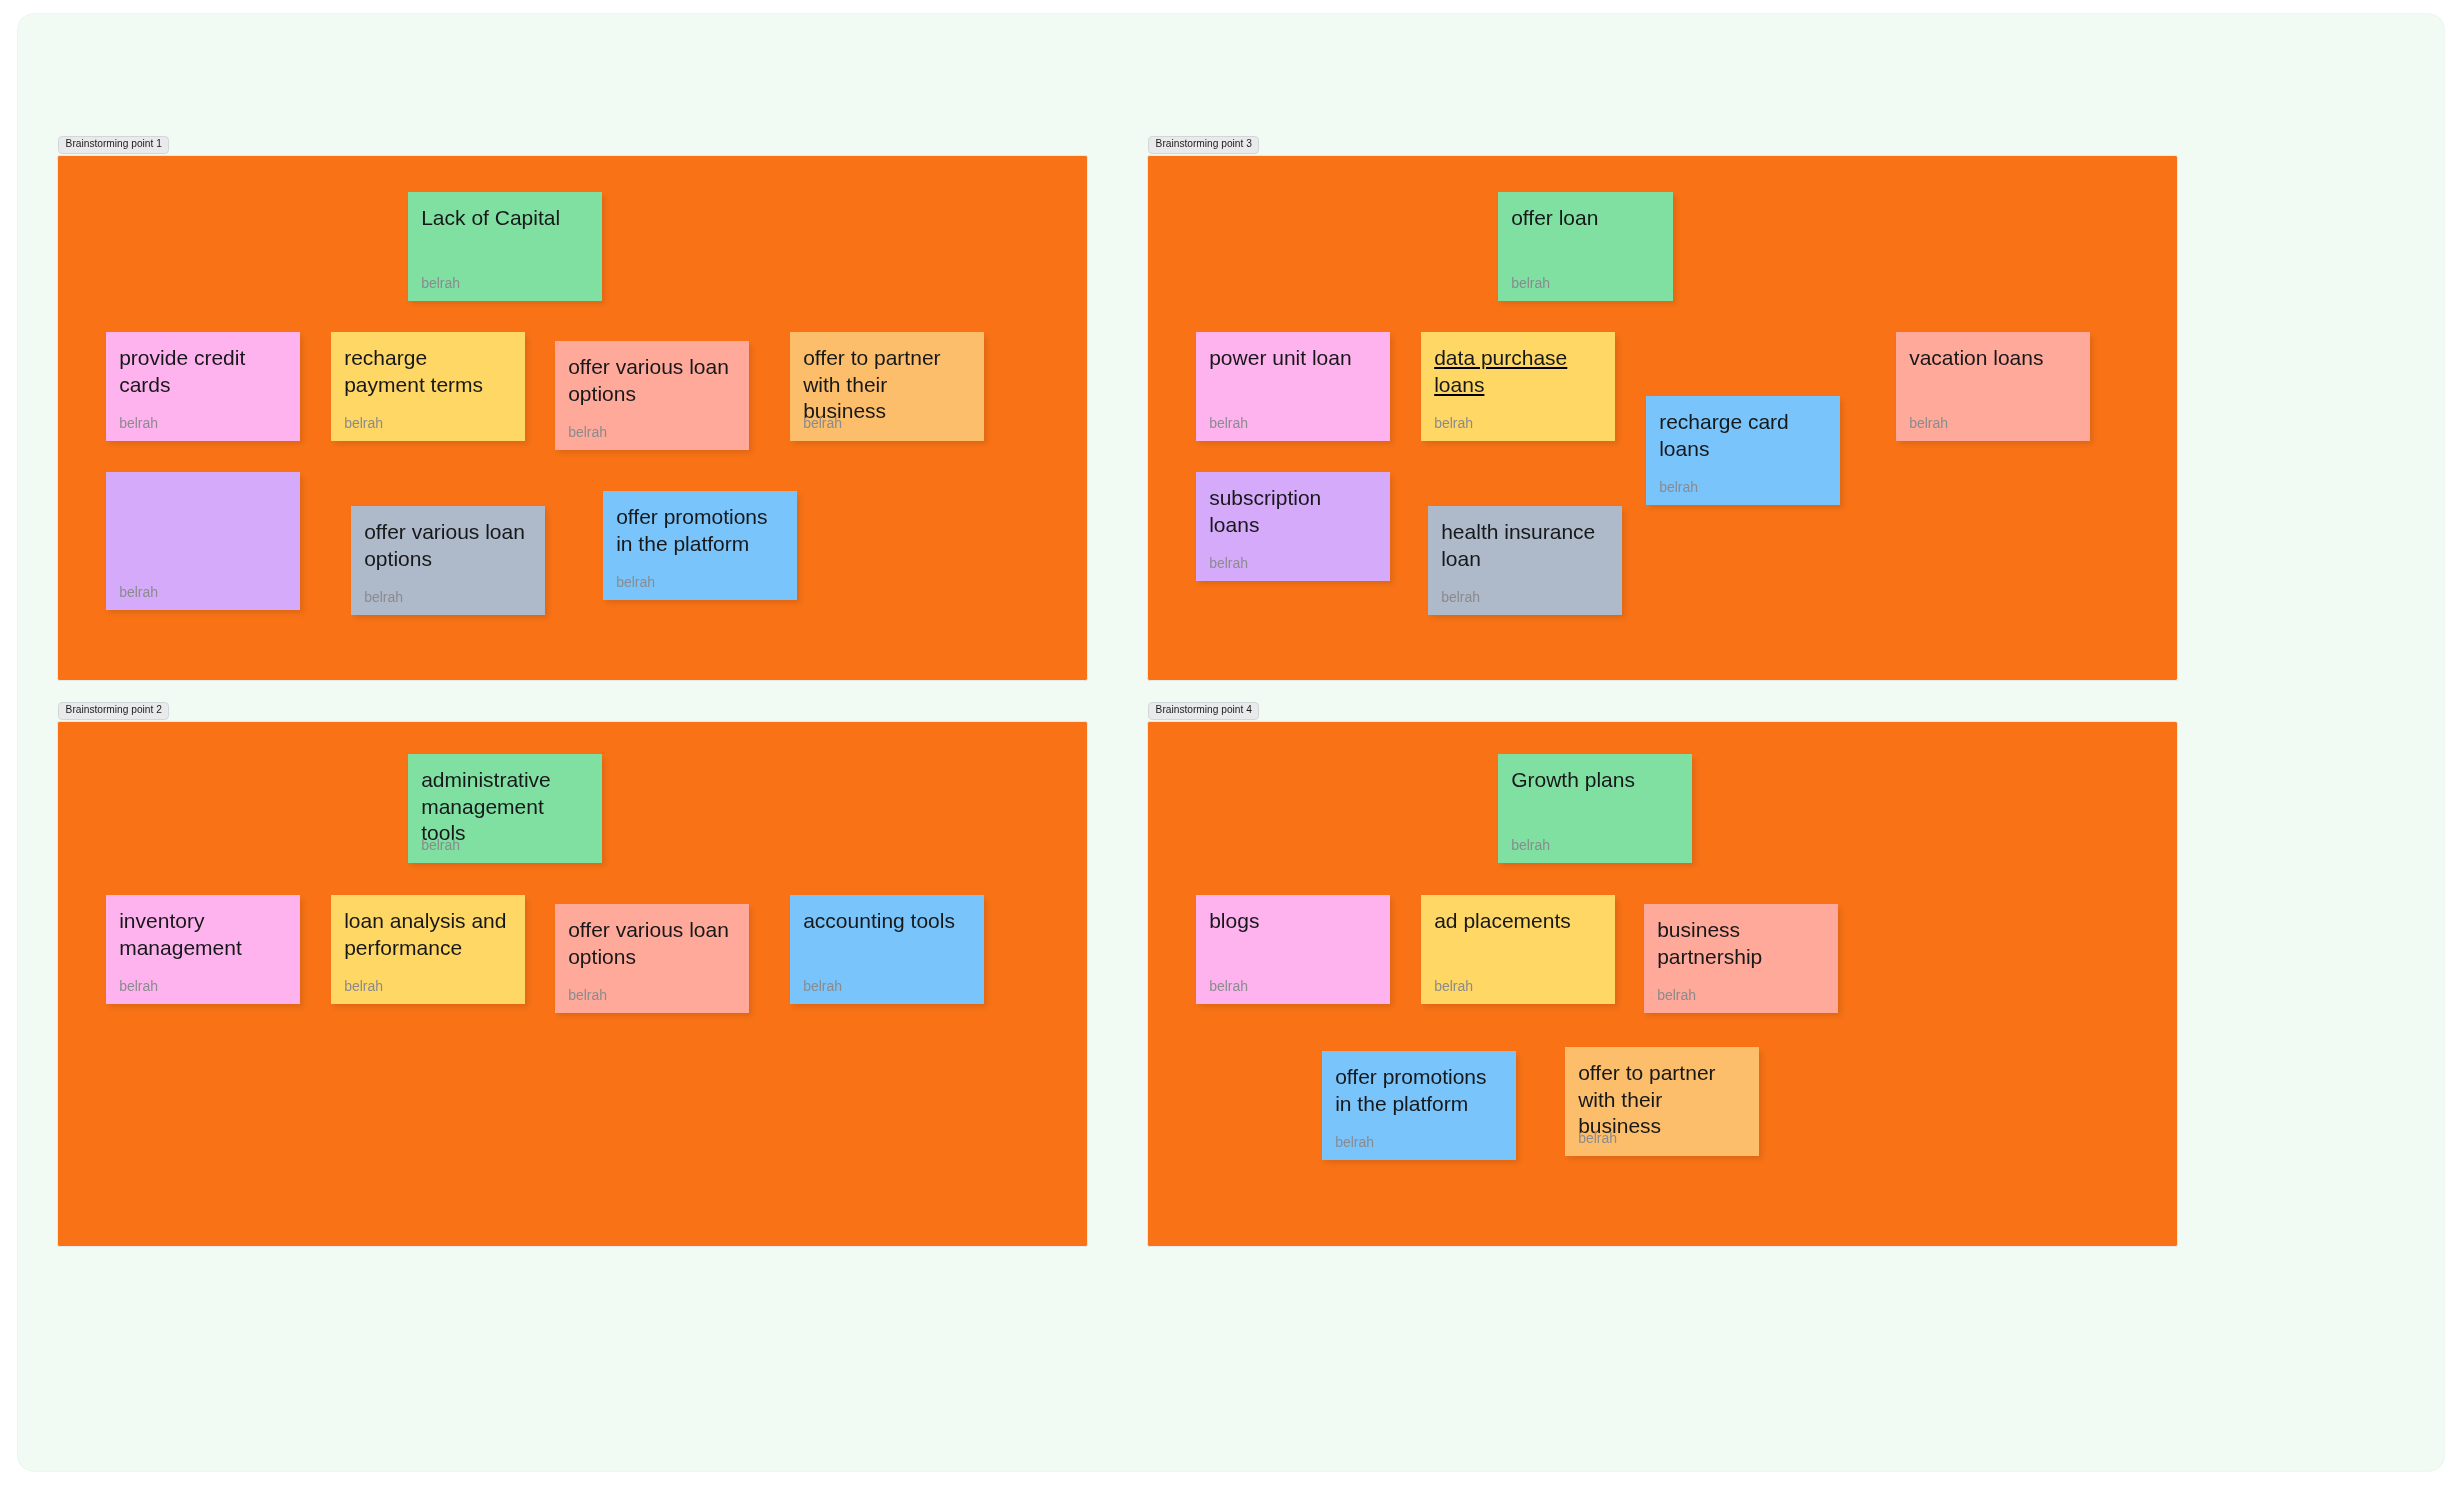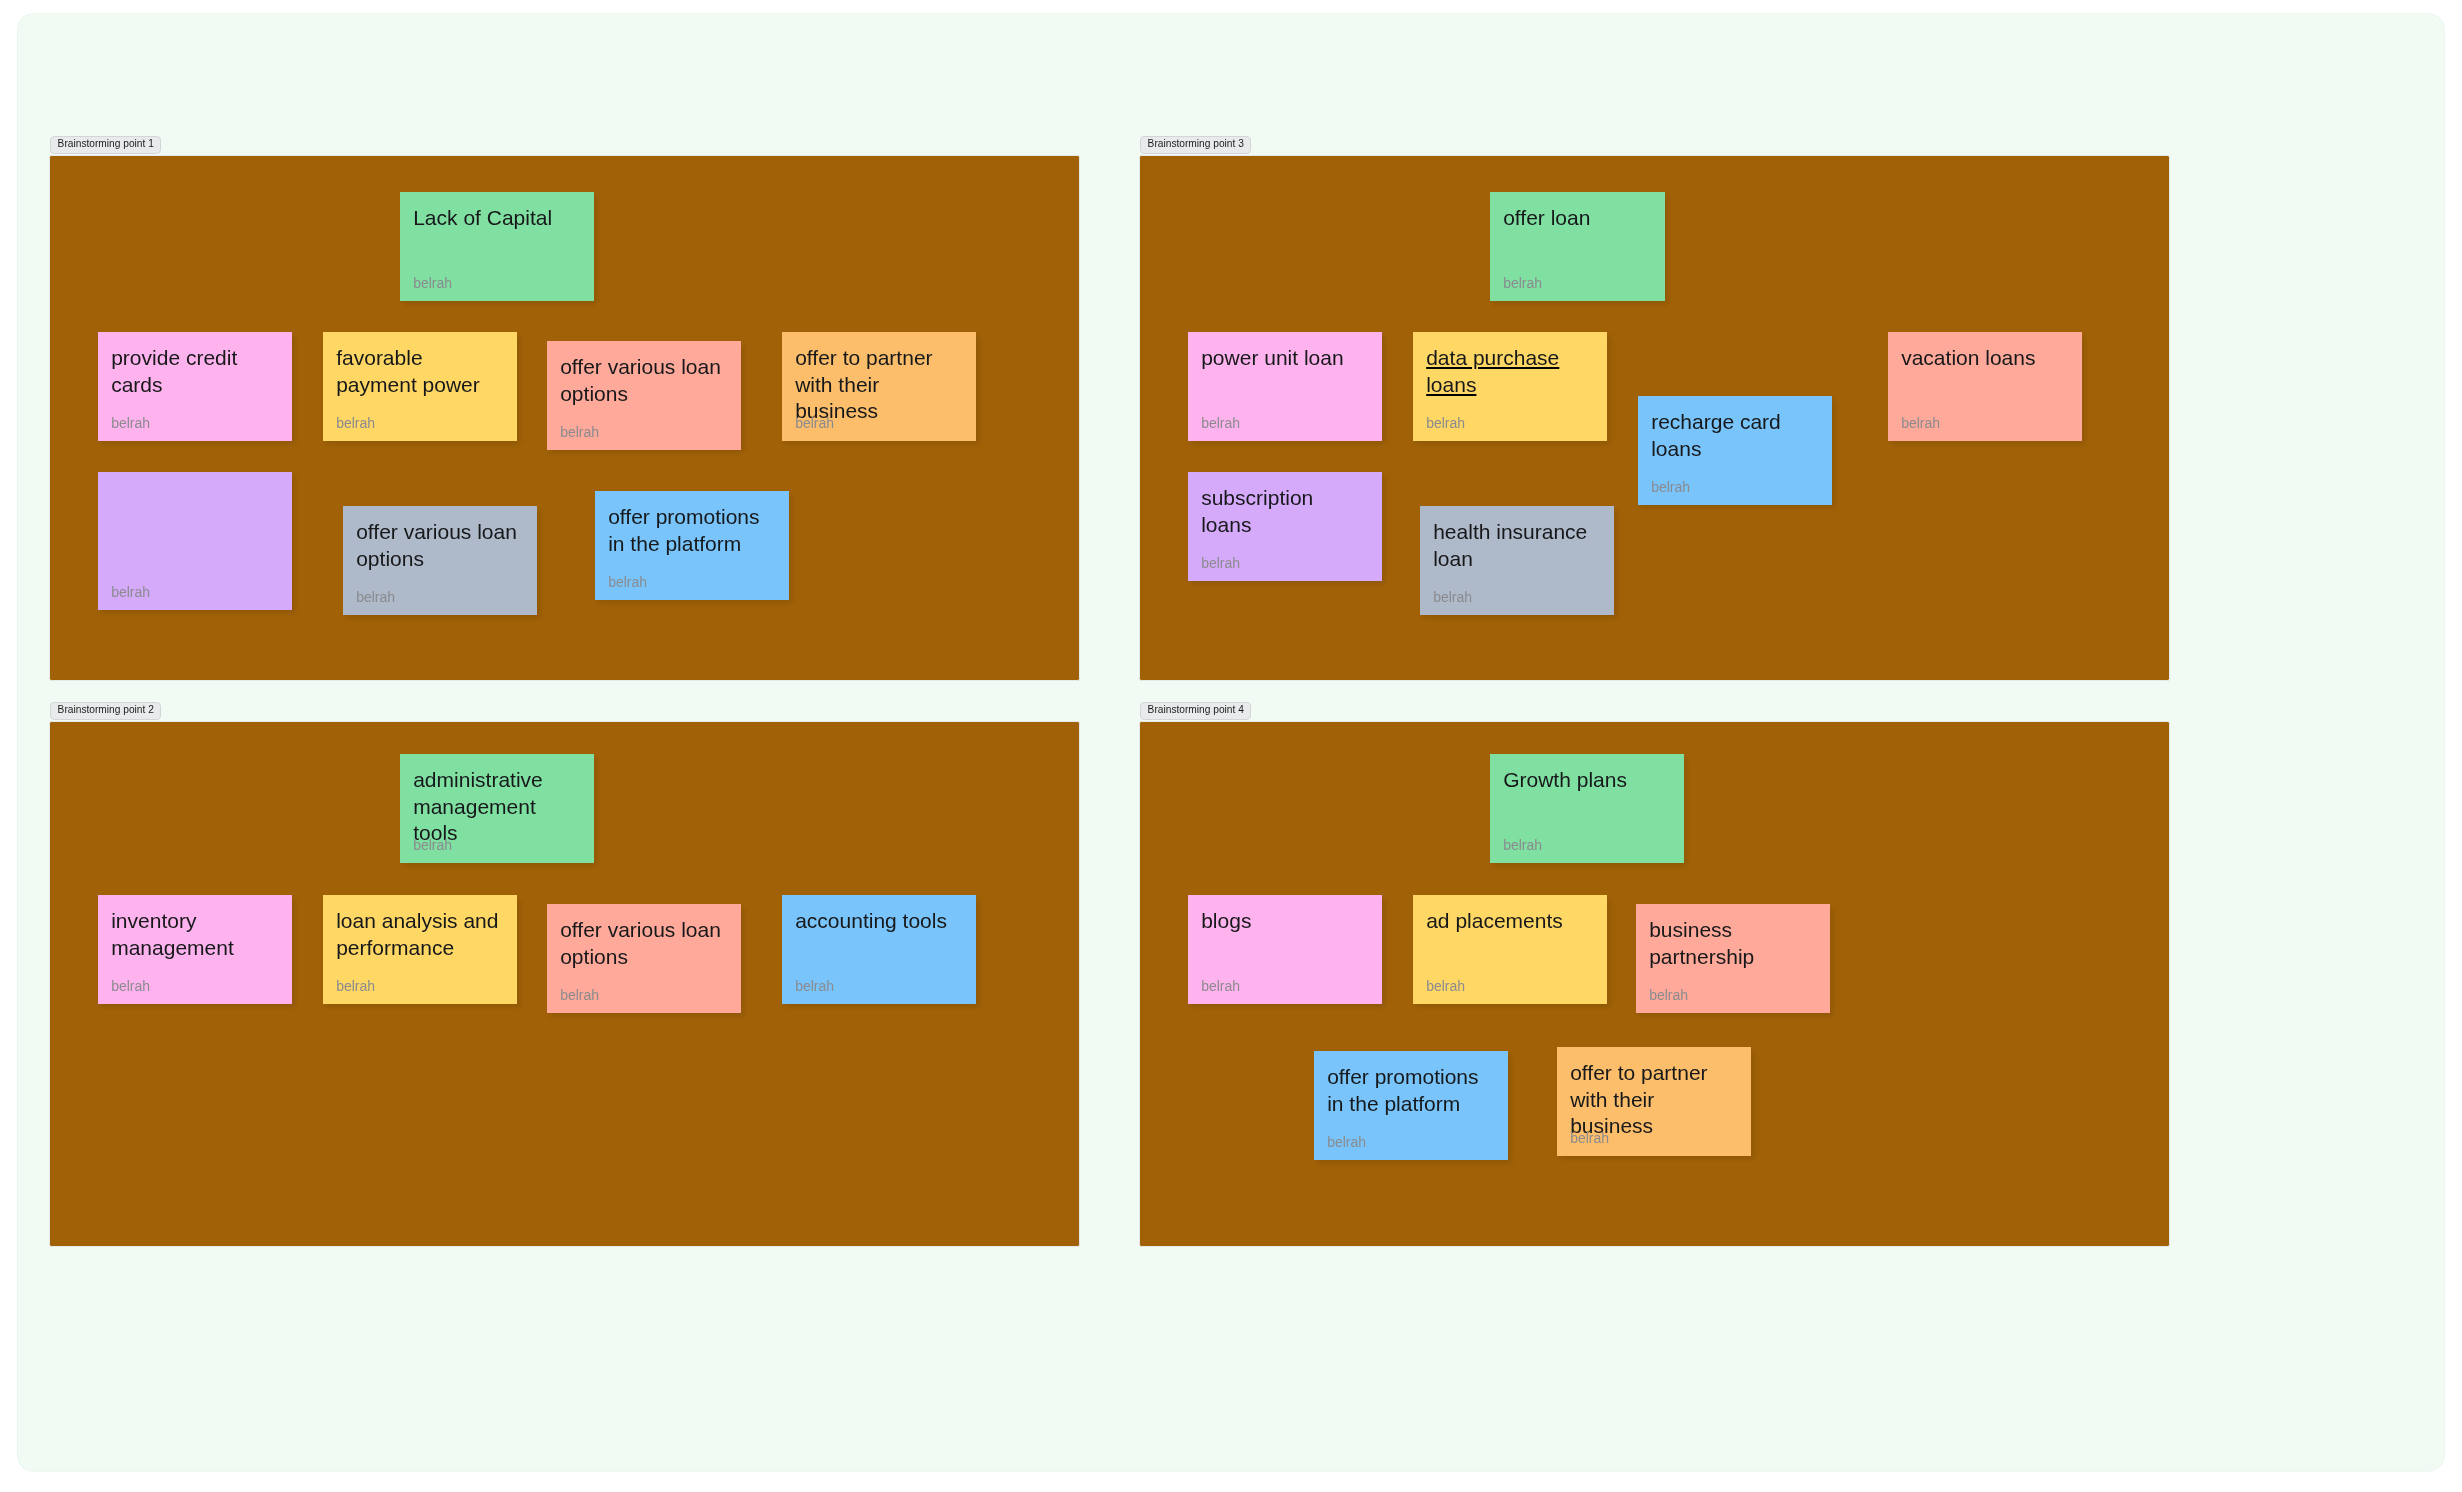--- a/index.html
+++ b/index.html
@@ -23,23 +23,24 @@
     width: 2426px;
     height: 1457px;
     background: #f1fbf4;
     border-radius: 15.6px;
     box-shadow: 0 0 0 0.6px rgba(180, 225, 195, 0.45);
   }
 
   
   .frame {
     position: absolute;
-    background: #a16207;
+    background: #f97316;
     border: 0.6px solid #e6e9ea;
     border-radius: 2.4px;
+    margin-left: 8px;
   }
   .frame-label {
     position: absolute;
     top: -20px;
     left: 0px;
     background: #e9eaeb;
     border: 0.6px solid #d3d6d8;
     border-radius: 4.2px;
     padding: 2.4px 6.6px 3px 6.6px;
     font-size: 10.2px;
@@ -90,21 +91,21 @@
     <div class="note-text">Lack of Capital</div>
     <div class="note-author">belrah</div>
   </div>
 
   <div class="note" style="left:48px; top:176px; width:194px; height:109px; background:#ffb3ee;">
     <div class="note-text">provide credit cards</div>
     <div class="note-author">belrah</div>
   </div>
 
   <div class="note" style="left:273px; top:176px; width:194px; height:109px; background:#ffd765;">
-    <div class="note-text">favorable payment power</div>
+    <div class="note-text">recharge payment terms</div>
     <div class="note-author">belrah</div>
   </div>
 
   <div class="note" style="left:497px; top:185px; width:194px; height:109px; background:#ffa99a;">
     <div class="note-text">offer various loan options</div>
     <div class="note-author">belrah</div>
   </div>
 
   <div class="note" style="left:732px; top:176px; width:194px; height:109px; background:#fcbe6b;">
     <div class="note-text">offer to partner with their business</div>

